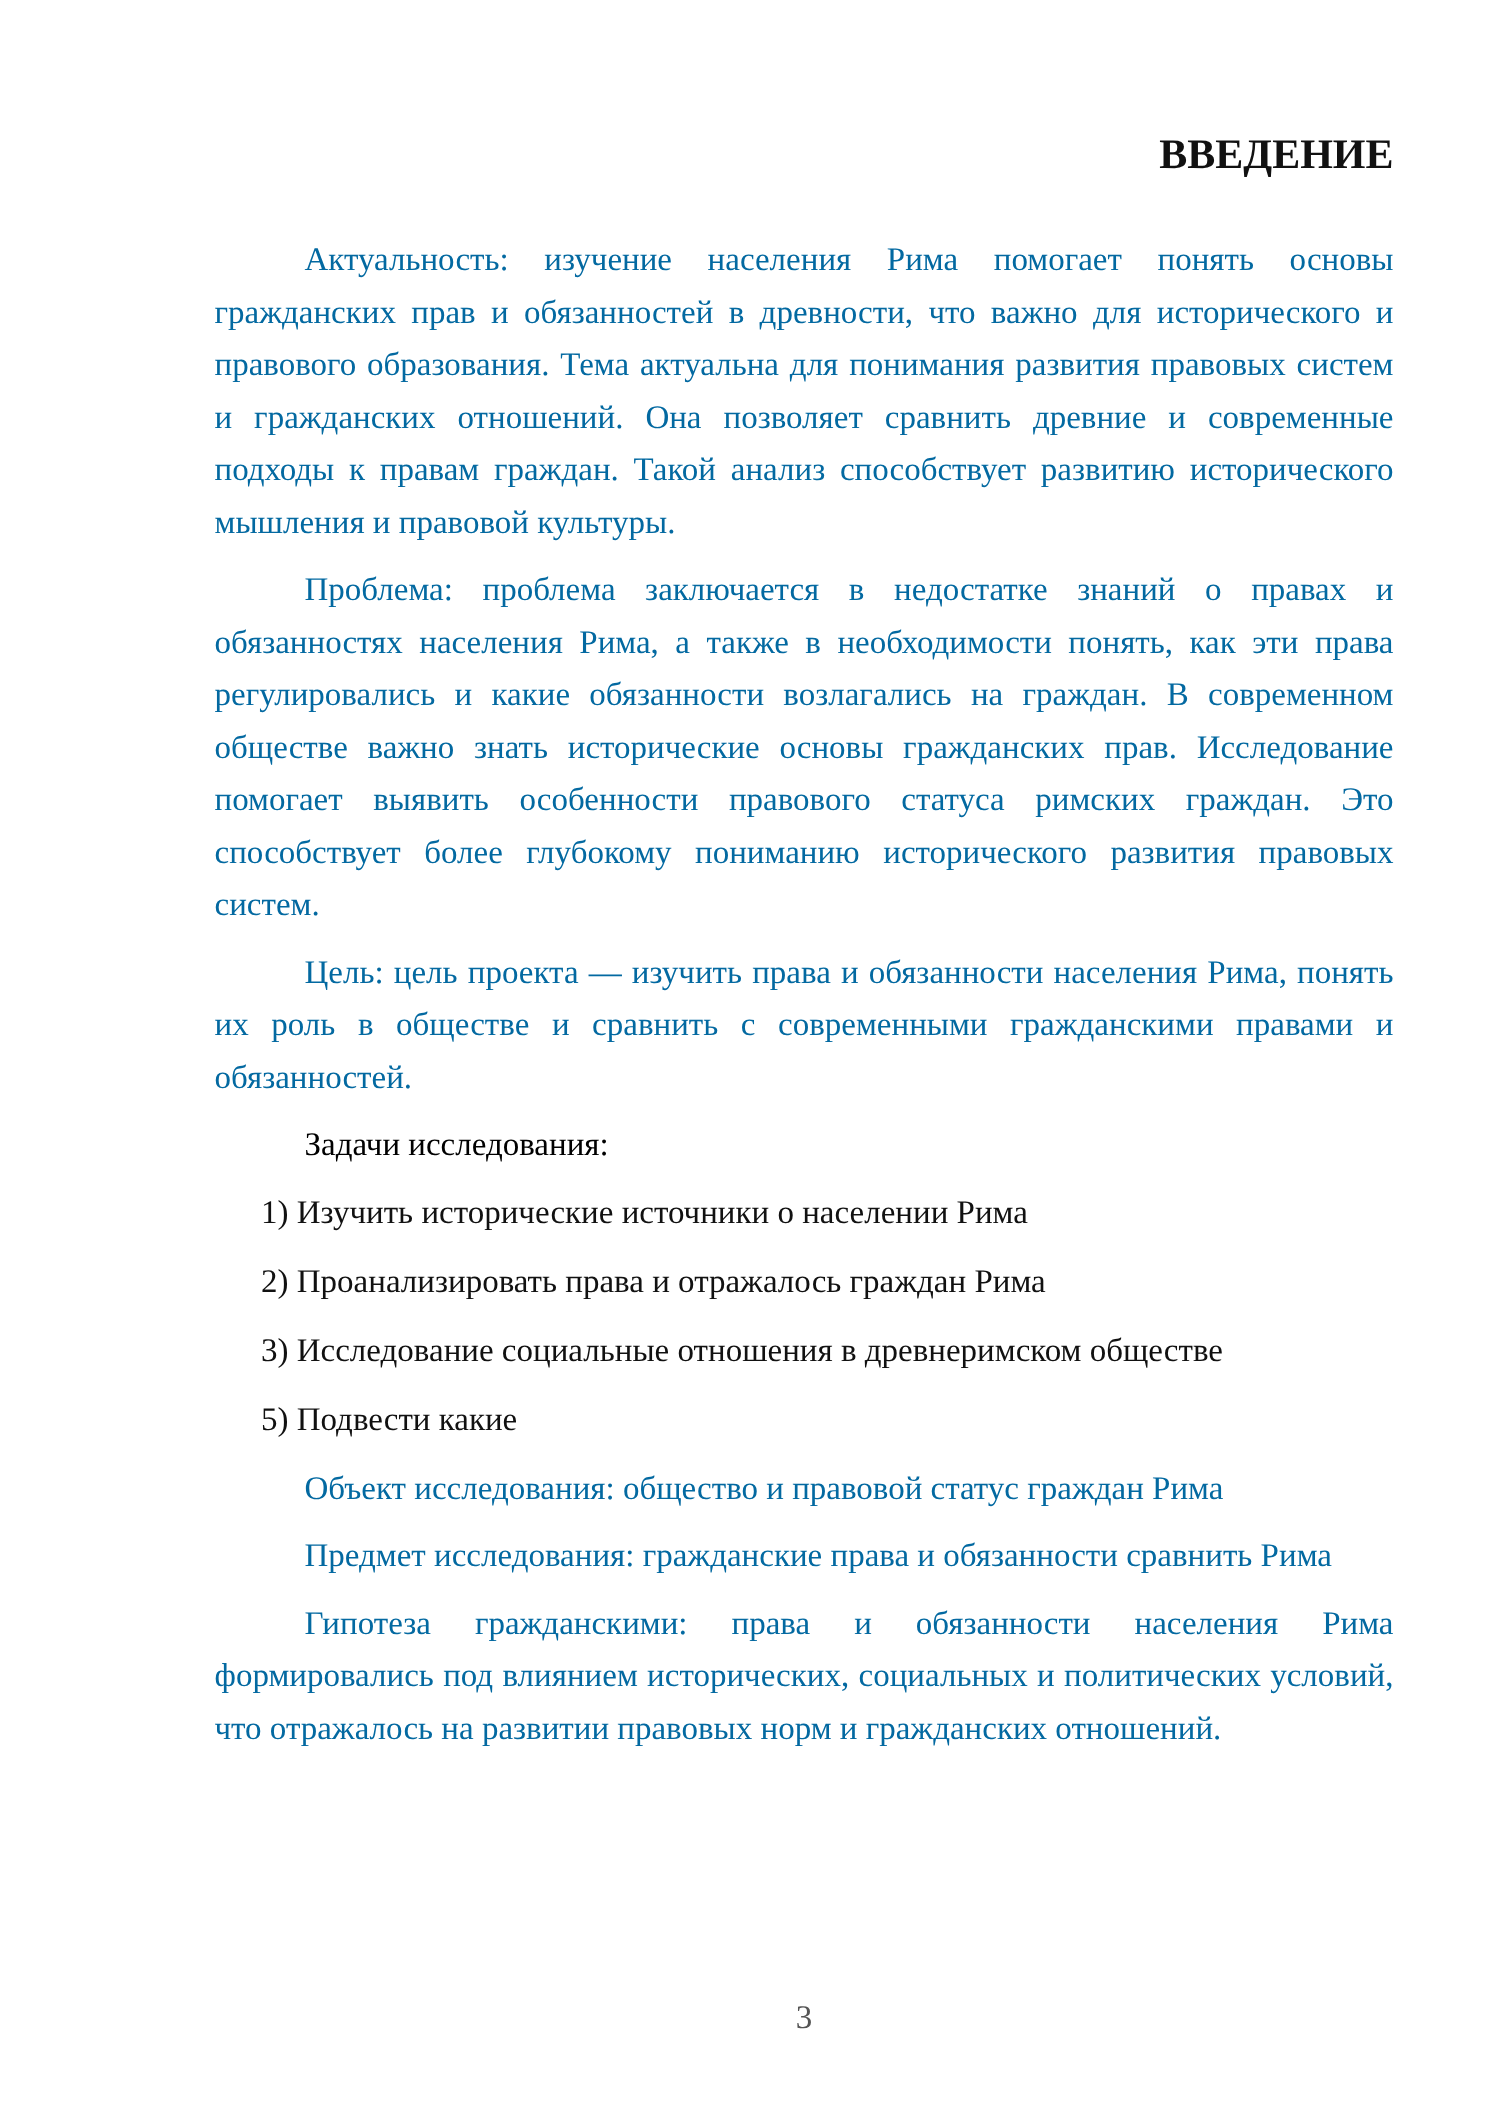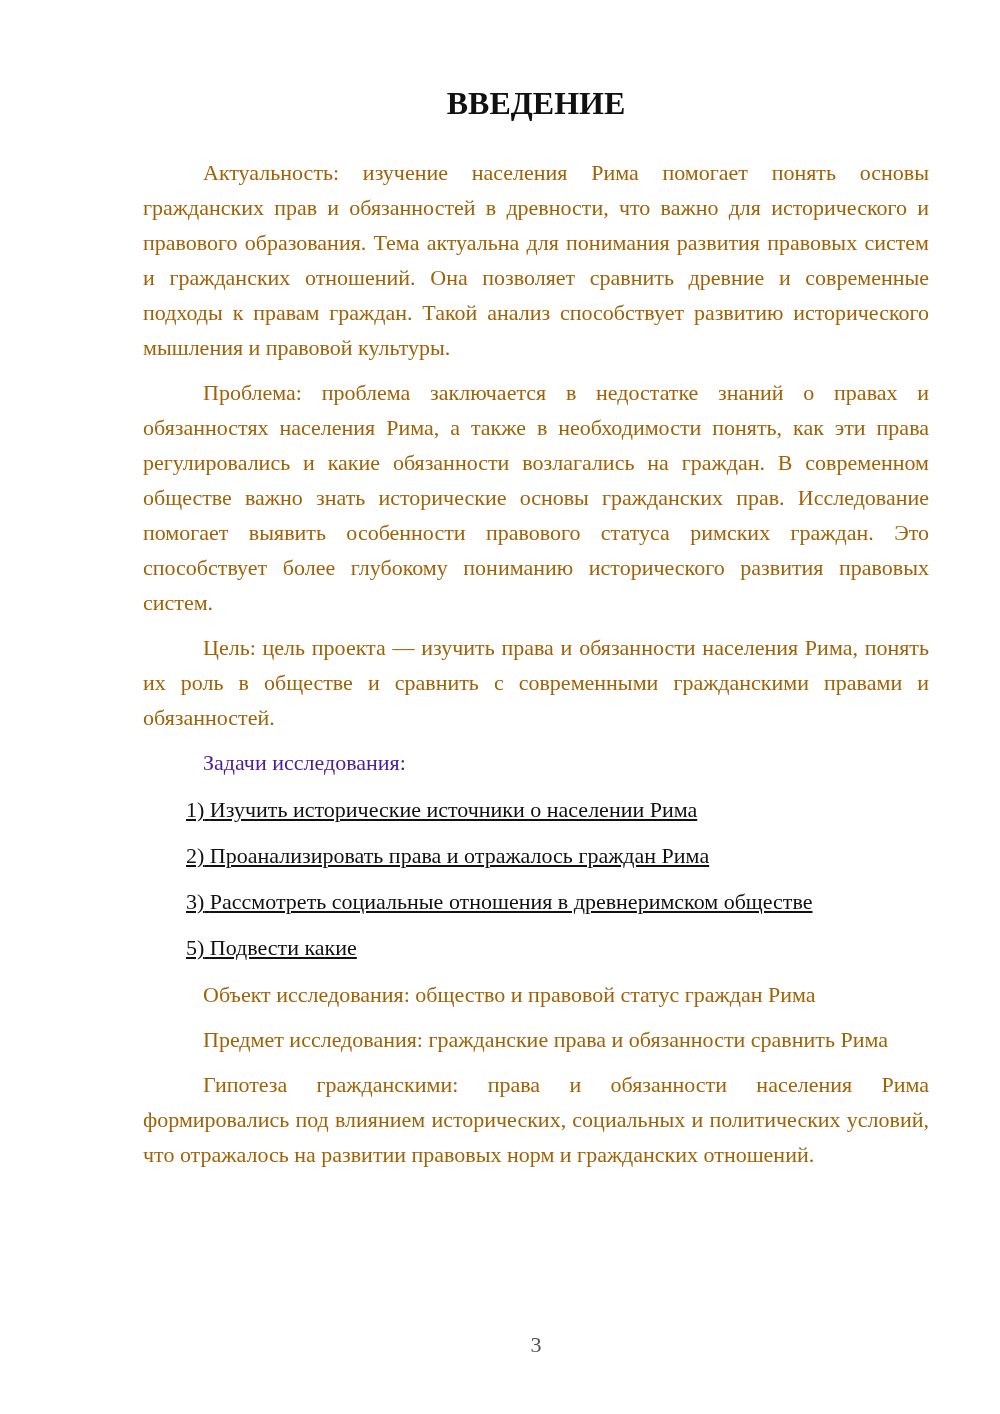--- a/index.html
+++ b/index.html
@@ -18,47 +18,46 @@
     box-sizing: border-box;
   }
   .content {
     position: absolute;
     top: 86px;
     left: 143px;
     right: 71px;
   }
   .doc-title {
     margin: 0 0 34px 0;
-    font-size: 32px;
+    font-size: 28px;
     font-weight: bold;
-    text-align: center;
+    text-align: right;
     line-height: 35px;
     color: #111111;
   }
   .para {
     margin: 0 0 10px 0;
     font-size: 22px;
     line-height: 35px;
     text-align: justify;
     text-indent: 60px;
-    color: #a16207;
+    color: #0369a1;
   }
   .subheading {
     margin: 0 0 10px 0;
     font-size: 22px;
     line-height: 35px;
     text-align: left;
     text-indent: 60px;
-    color: #4c1d95;
+    color: #000000;
   }
   .task-list {
-    margin: 12px;
+    margin: 0;
     padding: 0;
     list-style: none;
-    text-decoration: underline;
   }
   .task-item {
     margin: 0 0 11px 0;
     padding-left: 31px;
     font-size: 22px;
     line-height: 35px;
     text-align: left;
     color: #111111;
   }
   .page-number {
@@ -84,21 +83,21 @@
 
     <p class="para">Проблема: проблема заключается в недостатке знаний о правах и обязанностях населения Рима, а также в необходимости понять, как эти права регулировались и какие обязанности возлагались на граждан. В современном обществе важно знать исторические основы гражданских прав. Исследование помогает выявить особенности правового статуса римских граждан. Это способствует более глубокому пониманию исторического развития правовых систем.</p>
 
     <p class="para">Цель: цель проекта — изучить права и обязанности населения Рима, понять их роль в обществе и сравнить с современными гражданскими правами и обязанностей.</p>
 
     <p class="subheading">Задачи исследования:</p>
 
     <ol class="task-list">
       <li class="task-item"><span>1)</span> <span>Изучить исторические источники о населении Рима</span></li>
       <li class="task-item"><span>2)</span> <span>Проанализировать права и отражалось граждан Рима</span></li>
-      <li class="task-item"><span>3)</span> <span>Рассмотреть социальные отношения в древнеримском обществе</span></li>
+      <li class="task-item"><span>3)</span> <span>Исследование социальные отношения в древнеримском обществе</span></li>
       <li class="task-item"><span>5)</span> <span>Подвести какие</span></li>
     </ol>
 
     <p class="para">Объект исследования: общество и правовой статус граждан Рима</p>
 
     <p class="para">Предмет исследования: гражданские права и обязанности сравнить Рима</p>
 
     <p class="para">Гипотеза гражданскими: права и обязанности населения Рима формировались под влиянием исторических, социальных и политических условий, что отражалось на развитии правовых норм и гражданских отношений.</p>
 
   </div>

